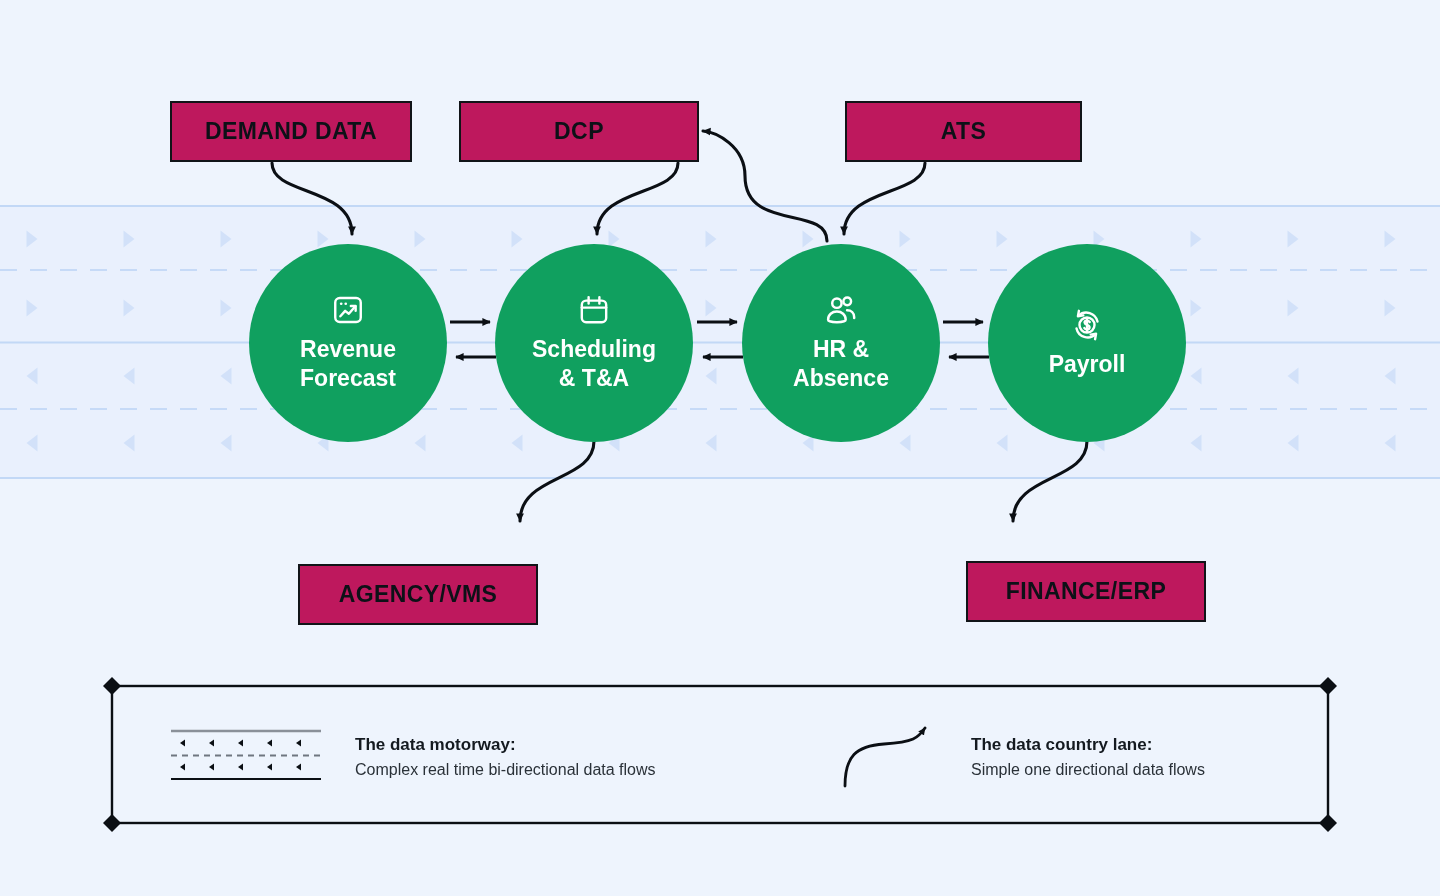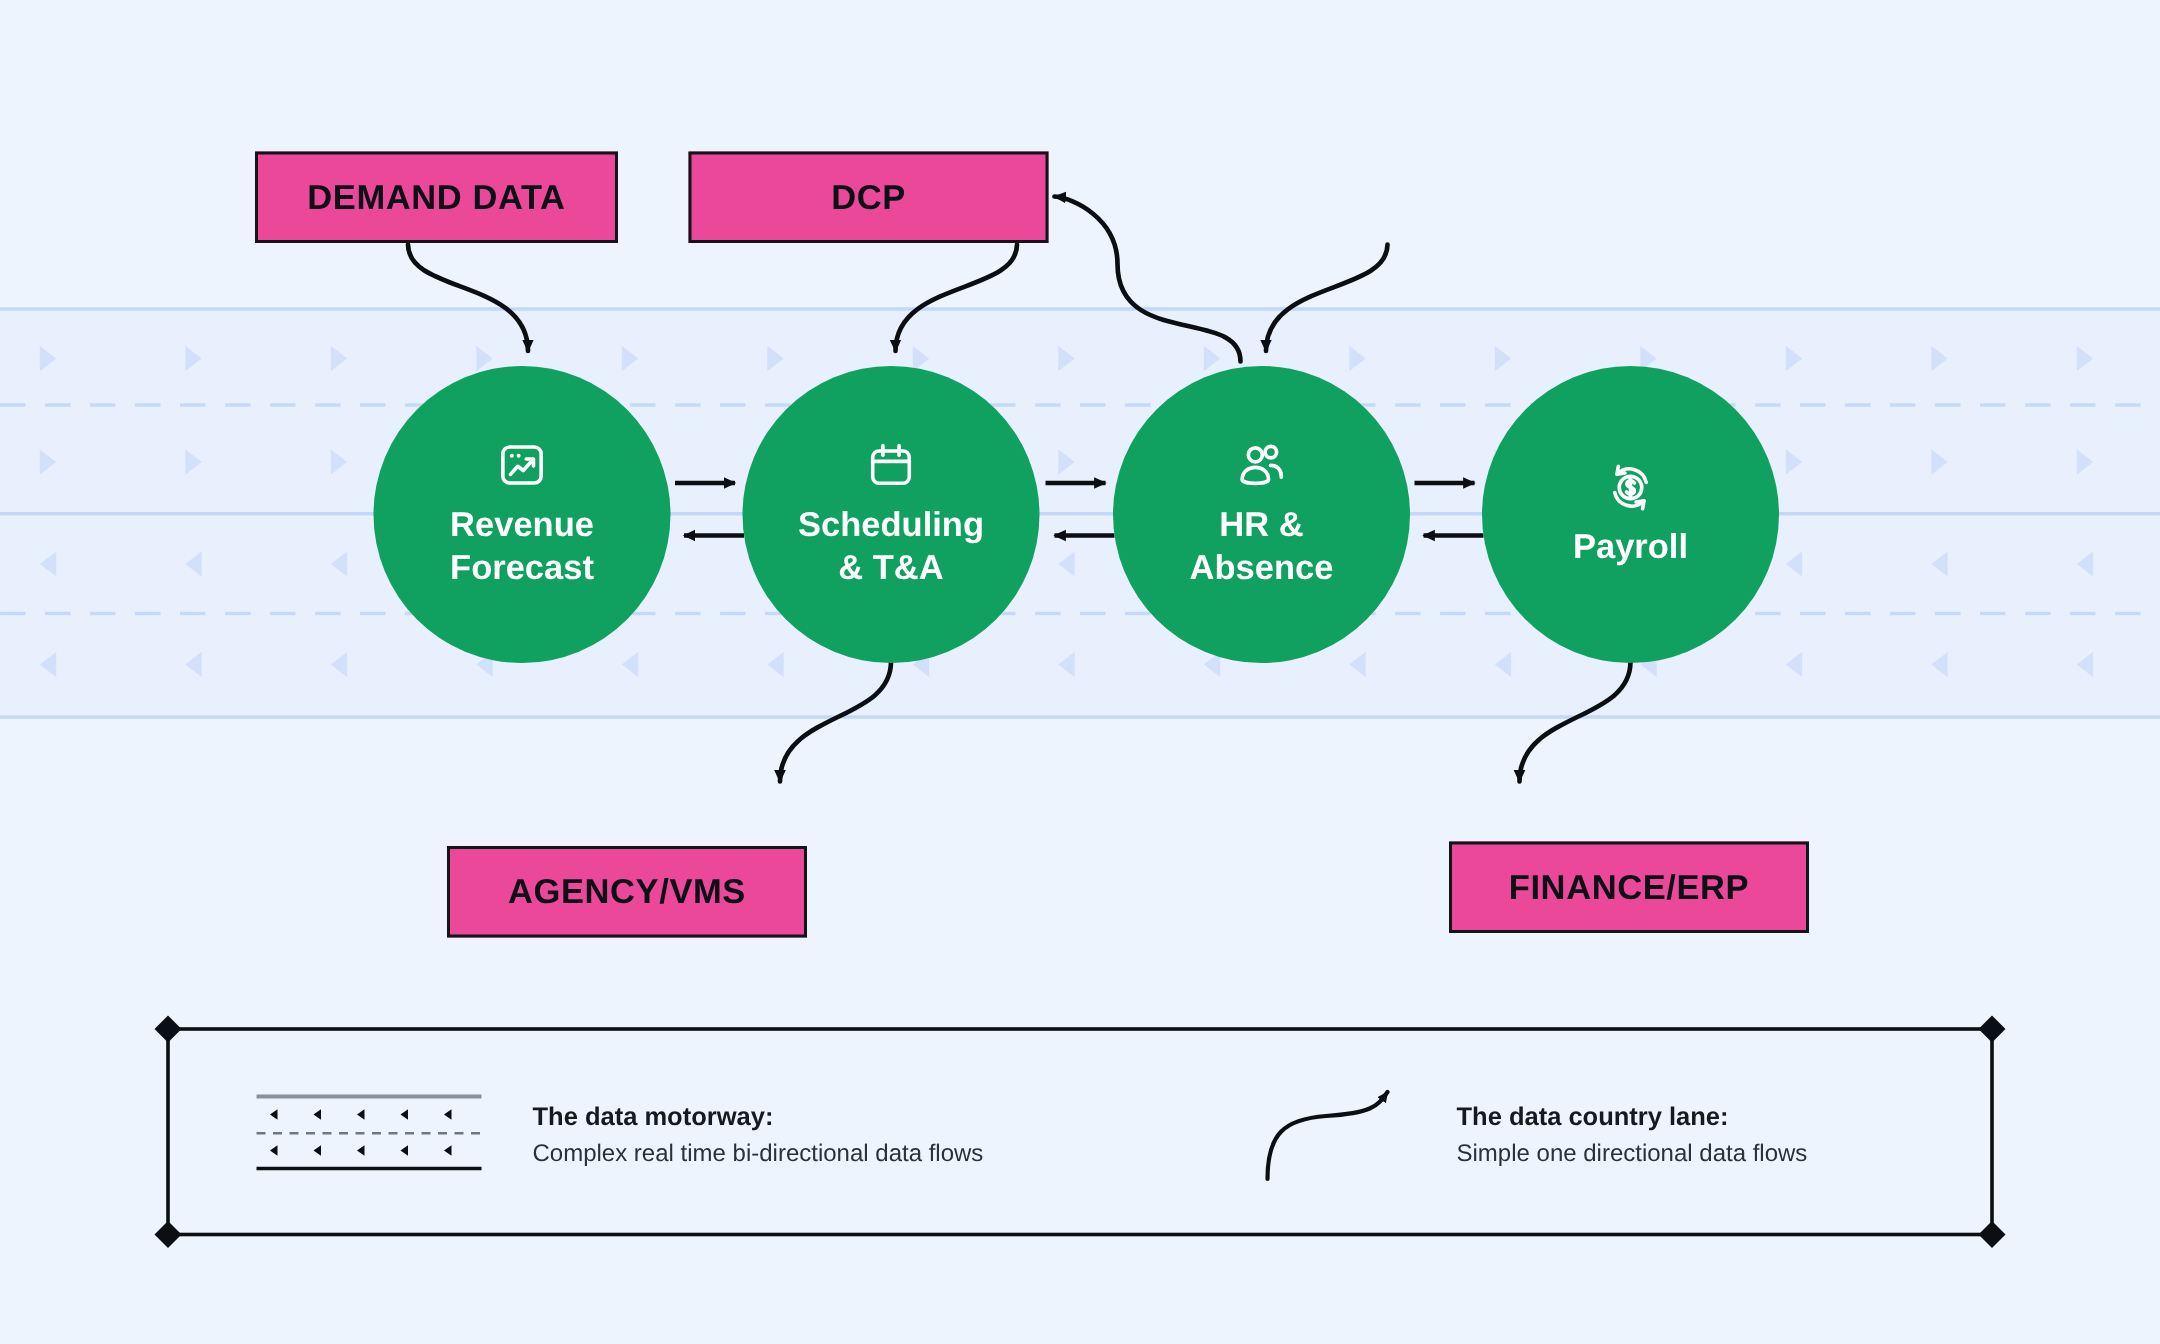--- a/index.html
+++ b/index.html
@@ -27,21 +27,21 @@
     height: 896px;
     overflow: visible;
   }
   #bg-layer   { z-index: 1; }
   #edge-layer { z-index: 2; }
   #legend-layer { z-index: 4; }
 
   .sysbox {
     position: absolute;
     box-sizing: border-box;
-    background: #ec4899;
+    background: #be185d;
     border: 2.5px solid #111418;
     display: flex;
     align-items: center;
     justify-content: center;
     z-index: 5;
   }
   .sysbox-label {
     font-size: 23px;
     font-weight: 700;
     color: #0d1117;
@@ -207,20 +207,23 @@
   </svg>
 
   <div class="sysbox" style="left:170px; top:101px; width:242px; height:61px;">
     <span class="sysbox-label">DEMAND DATA</span>
   </div>
 
   <div class="sysbox" style="left:459px; top:101px; width:240px; height:61px;text-align:center;">
     <span class="sysbox-label">DCP</span>
   </div>
 
+  <div class="sysbox" style="left:845px; top:101px; width:237px; height:61px;">
+    <span class="sysbox-label">ATS</span>
+  </div>
 
   <div class="sysbox" style="left:298px; top:528px; width:240px; height:61px;margin-top:36px;">
     <span class="sysbox-label">AGENCY/VMS</span>
   </div>
 
   <div class="sysbox" style="left:966px; top:528px; width:240px; height:61px;margin-top:33px;">
     <span class="sysbox-label">FINANCE/ERP</span>
   </div>
 
   <div class="circlenode" style="left:249px; top:244px; width:198px; height:198px;">

